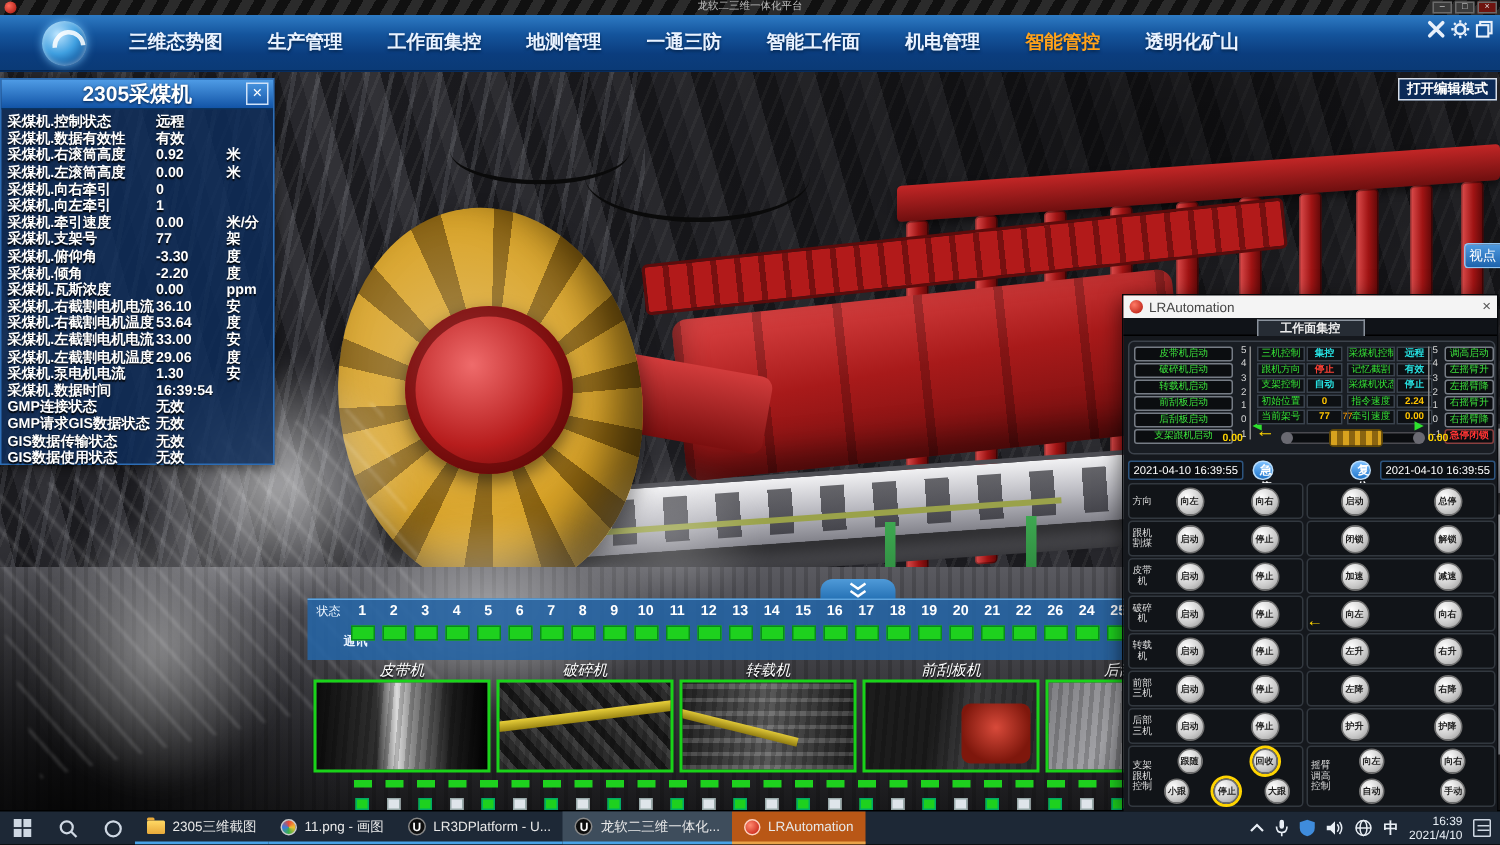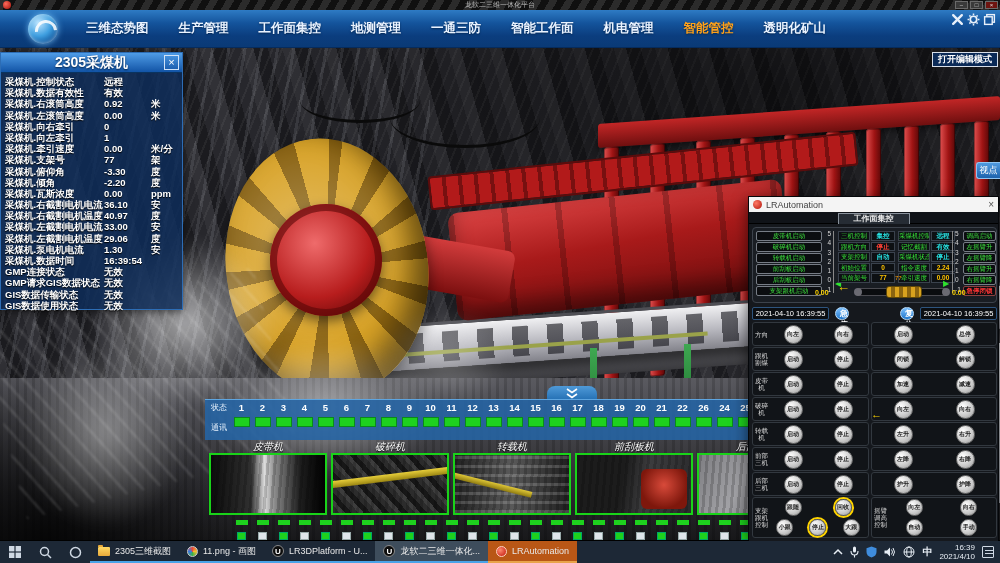--- a/index.html
+++ b/index.html
@@ -195,21 +195,21 @@
   .ctrl-arrow{position:absolute;left:122px;top:196px;font-size:11px;font-weight:700;color:#ffd400;z-index:2;}
 
   
   .bp{position:absolute;left:205px;top:386px;width:610px;height:154px;z-index:10;}
   .chevron-tab{position:absolute;left:342px;top:0;width:50px;height:14px;
     background:linear-gradient(#4f9ad8,#2470b4);border-radius:8px 8px 0 0;cursor:pointer;
     display:flex;align-items:center;justify-content:center;}
   .bp-strip{position:absolute;left:0;top:13px;width:610px;height:41px;
     background:rgba(36,100,165,.88);border-top:1px solid #5ea5e0;}
   .bp-label{position:absolute;font-size:8px;color:#eaf4ff;}
-  .bp-label.l1{left:6px;top:2px;} .bp-label.l2{left:6px;top:22px;}
+  .bp-label.l1{left:6px;top:2px;} .bp-label.l2{left:24px;top:22px;font-weight:bold;}
   .numrow{position:absolute;left:26px;top:2px;display:flex;}
   .numrow .ncell{width:21px;font-size:9.5px;font-weight:700;color:#fff;text-align:center;}
   .sqrow{position:absolute;left:26px;top:17px;display:flex;}
   .sqrow .scellw{width:21px;display:flex;justify-content:center;}
   .sq{width:16px;height:10px;background:#1ed11e;border:1px solid #0a8a1a;}
   .cams{position:absolute;left:4px;top:54px;display:flex;gap:4px;}
   .cam{width:118px;cursor:pointer;}
   .cam-label{height:13px;font-size:10px;font-style:italic;color:#fff;text-align:center;
     font-family:"Liberation Serif","DejaVu Serif",serif;text-shadow:0 1px 1px #000;}
   .thumb{height:62px;border:2px solid #19d319;background:#222;position:relative;overflow:hidden;}
@@ -414,21 +414,21 @@
         <span class="sp-value">0.00</span>
         <span class="sp-unit">ppm</span>
       </div>
         <div class="sp-row">
         <span class="sp-label">采煤机.右截割电机电流</span>
         <span class="sp-value">36.10</span>
         <span class="sp-unit">安</span>
       </div>
         <div class="sp-row">
         <span class="sp-label">采煤机.右截割电机温度</span>
-        <span class="sp-value">40.97</span>
+        <span class="sp-value">53.64</span>
         <span class="sp-unit">度</span>
       </div>
         <div class="sp-row">
         <span class="sp-label">采煤机.左截割电机电流</span>
         <span class="sp-value">33.00</span>
         <span class="sp-unit">安</span>
       </div>
         <div class="sp-row">
         <span class="sp-label">采煤机.左截割电机温度</span>
         <span class="sp-value">29.06</span>

